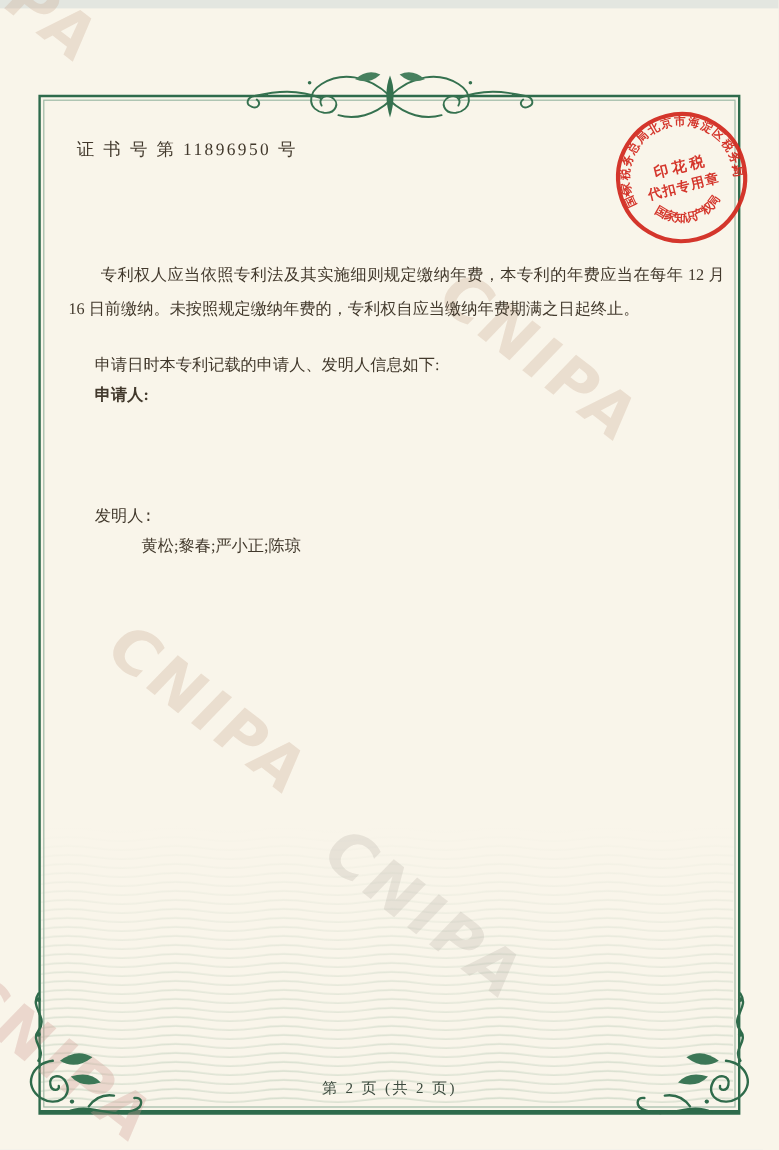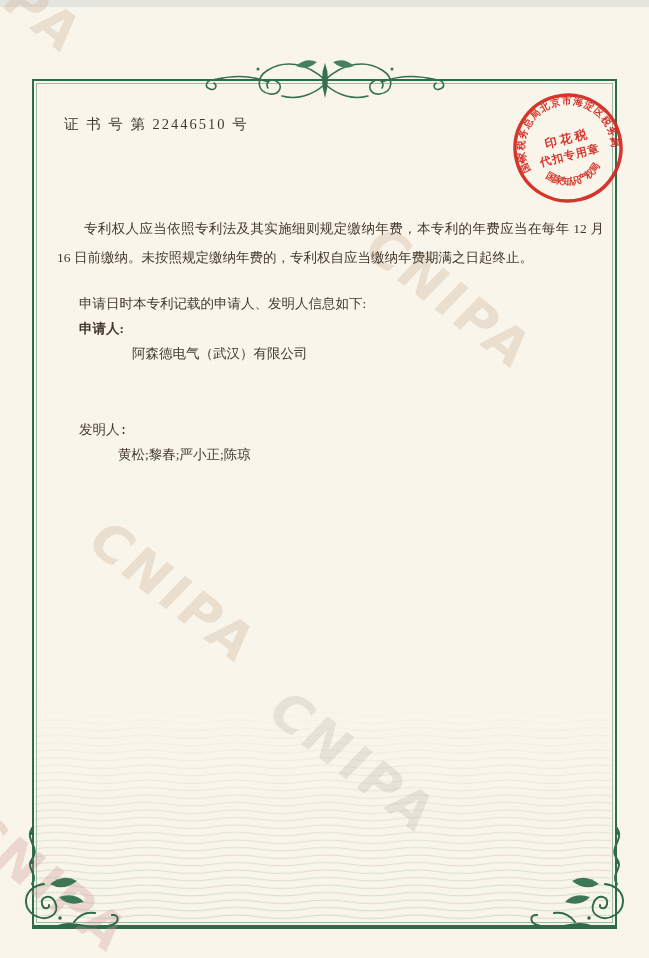--- a/index.html
+++ b/index.html
@@ -165,25 +165,25 @@
     </text>
     <text font-size="9.5" fill="#d2281e" font-family="Liberation Serif,serif" font-weight="bold">
       <textPath href="#arcBottom" startOffset="2" textLength="62">国家知识产权局</textPath>
     </text>
     <text x="6" y="61" font-size="8" fill="#d2281e">★</text>
     <text x="97" y="61" font-size="8" fill="#d2281e">★</text>
     <text x="56" y="51" text-anchor="middle" font-size="12" font-weight="bold" fill="#d2281e" font-family="Liberation Serif,serif">印 花 税</text>
     <text x="56" y="67" text-anchor="middle" font-size="11" font-weight="bold" letter-spacing="1" fill="#d2281e" font-family="Liberation Serif,serif">代扣专用章</text>
   </svg>
 
-  <div class="txt cert-no">证 书 号 第 22446510 号</div>
+  <div class="txt cert-no">证 书 号 第 11896950 号</div>
 
   <div class="txt para">专利权人应当依照专利法及其实施细则规定缴纳年费，本专利的年费应当在每年 12 月 16 日前缴纳。未按照规定缴纳年费的，专利权自应当缴纳年费期满之日起终止。</div>
 
   <div class="txt intro">申请日时本专利记载的申请人、发明人信息如下:</div>
   <div class="txt applicant-label">申请人:</div>
-  <div class="txt applicant-name">阿森德电气（武汉）有限公司</div>
 
   <div class="txt inventor-label">发明人:</div>
   <div class="txt inventor-names">黄松;黎春;严小正;陈琼</div>
 
+  <div class="txt footer">第 2 页 (共 2 页)</div>
 
 </div>
 
 </body></html>

